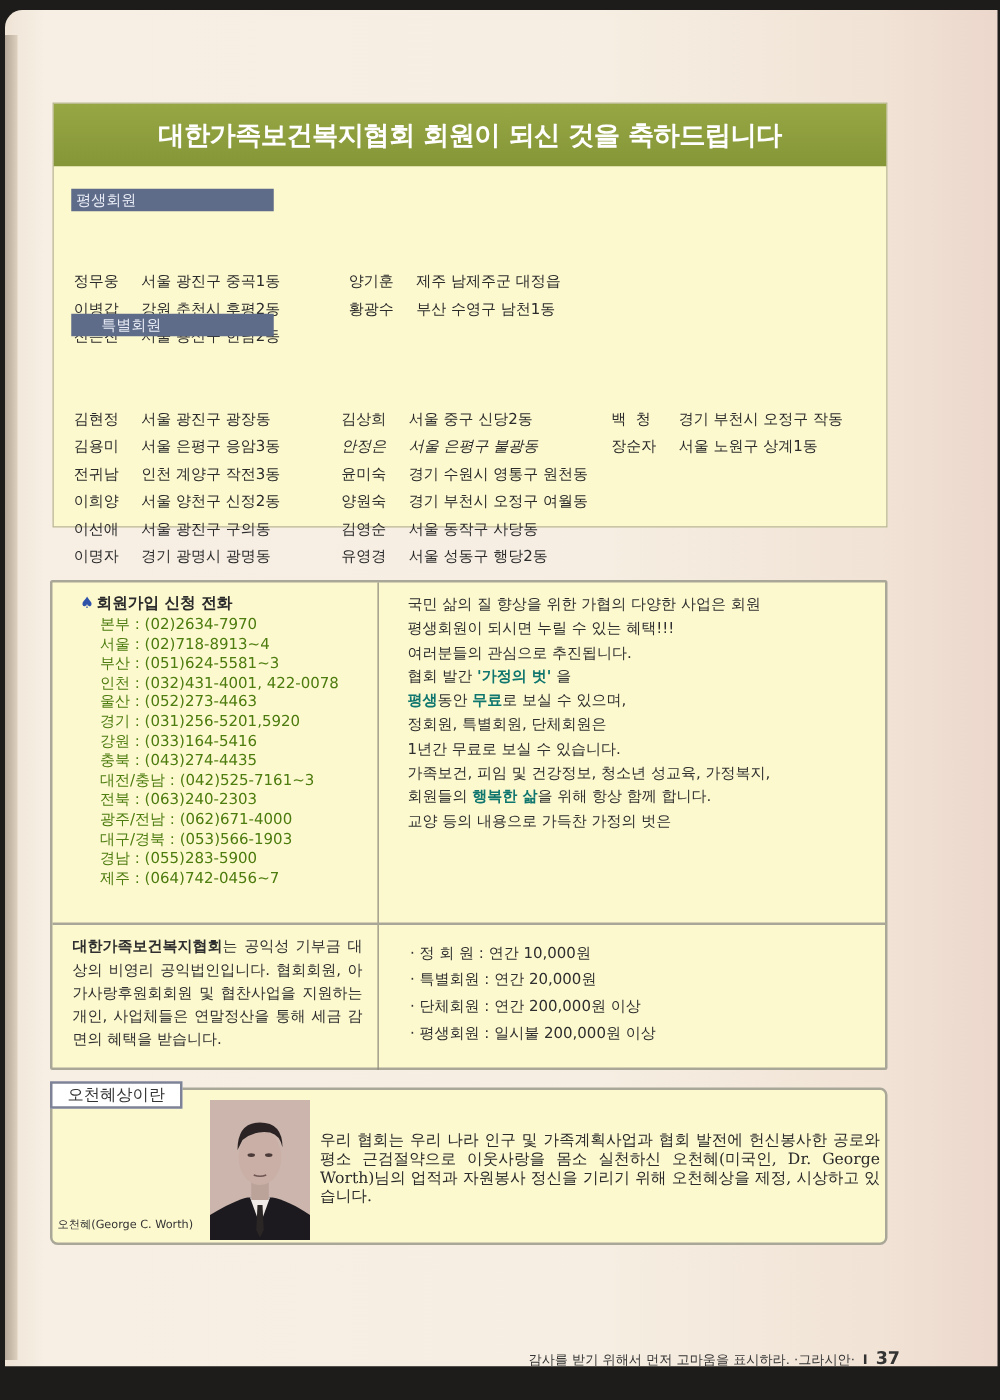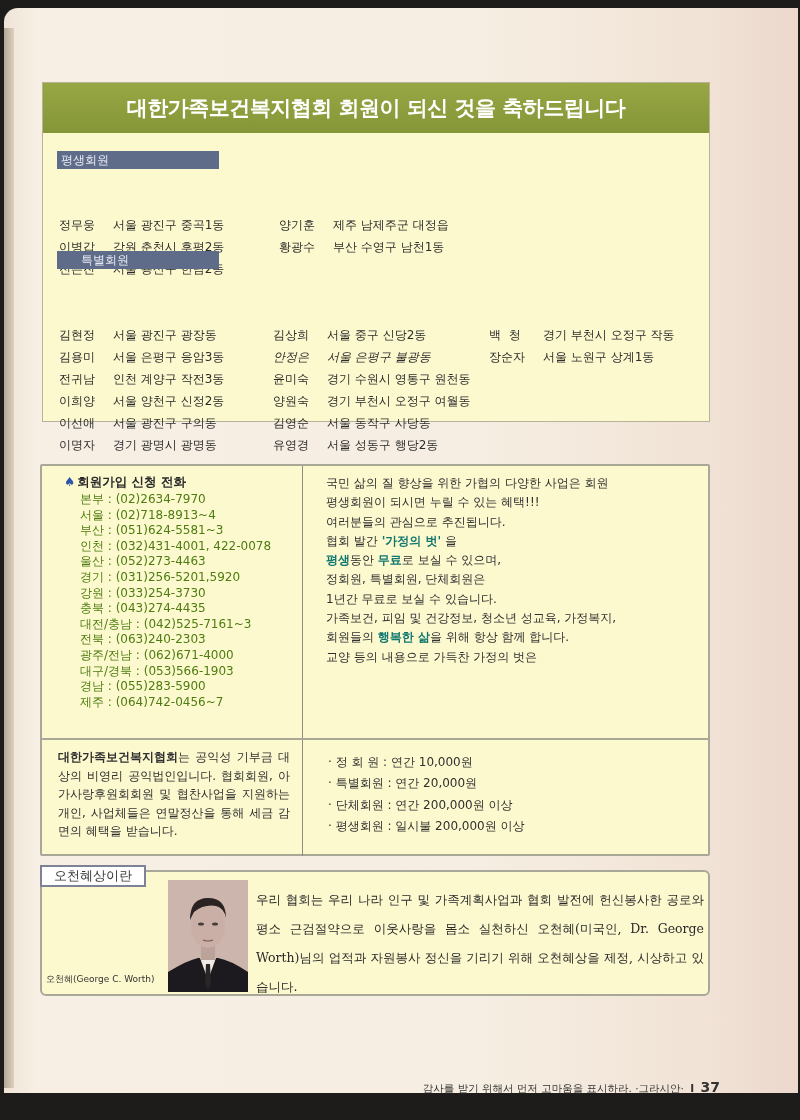--- a/index.html
+++ b/index.html
@@ -88,22 +88,22 @@
     display: flex; align-items: center; justify-content: center; z-index: 2;
   }
   .portrait {
     position: absolute; left: 126px; top: 8px; width: 80px; height: 112px;
     background: #cdb6ad; overflow: hidden;
   }
   .caption {
     position: absolute; left: 4px; top: 101px; font-size: 9px; color: #333; white-space: nowrap;
   }
   .award-text {
-    position: absolute; left: 214px; top: 13px; width: 448px; font-family: "DejaVu Serif", serif;
-    font-size: 12.5px; color: #2a2a2a; line-height: 29px; text-align: justify;
+    position: absolute; left: 214px; top: 32px; width: 448px; font-family: "DejaVu Serif", serif;
+    font-size: 12.5px; color: #2a2a2a; line-height: 15px; text-align: justify;
   }
 
   .footer {
     position: absolute; right: 78px; top: 1053px; font-size: 10.5px; color: #333; white-space: nowrap; margin-top: 18px;
   }
   .footer .bar { font-weight: bold; margin: 0 3px; }
   .footer .pagenum { font-weight: bold; font-size: 14px; }
 </style>
 </head>
 <body>
@@ -147,21 +147,21 @@
     <div class="phone-title">
       <span class="spade">♠</span><span>회원가입 신청 전화</span>
     </div>
     <div class="phone-list">
       <div>본부 : (02)2634-7970</div>
       <div>서울 : (02)718-8913~4</div>
       <div>부산 : (051)624-5581~3</div>
       <div>인천 : (032)431-4001, 422-0078</div>
       <div>울산 : (052)273-4463</div>
       <div>경기 : (031)256-5201,5920</div>
-      <div>강원 : (033)254-3730</div>
+      <div>강원 : (033)164-5416</div>
       <div>충북 : (043)274-4435</div>
       <div>대전/충남 : (042)525-7161~3</div>
       <div>전북 : (063)240-2303</div>
       <div>광주/전남 : (062)671-4000</div>
       <div>대구/경북 : (053)566-1903</div>
       <div>경남 : (055)283-5900</div>
       <div>제주 : (064)742-0456~7</div>
     </div>
 
     <div class="benefit-text">

